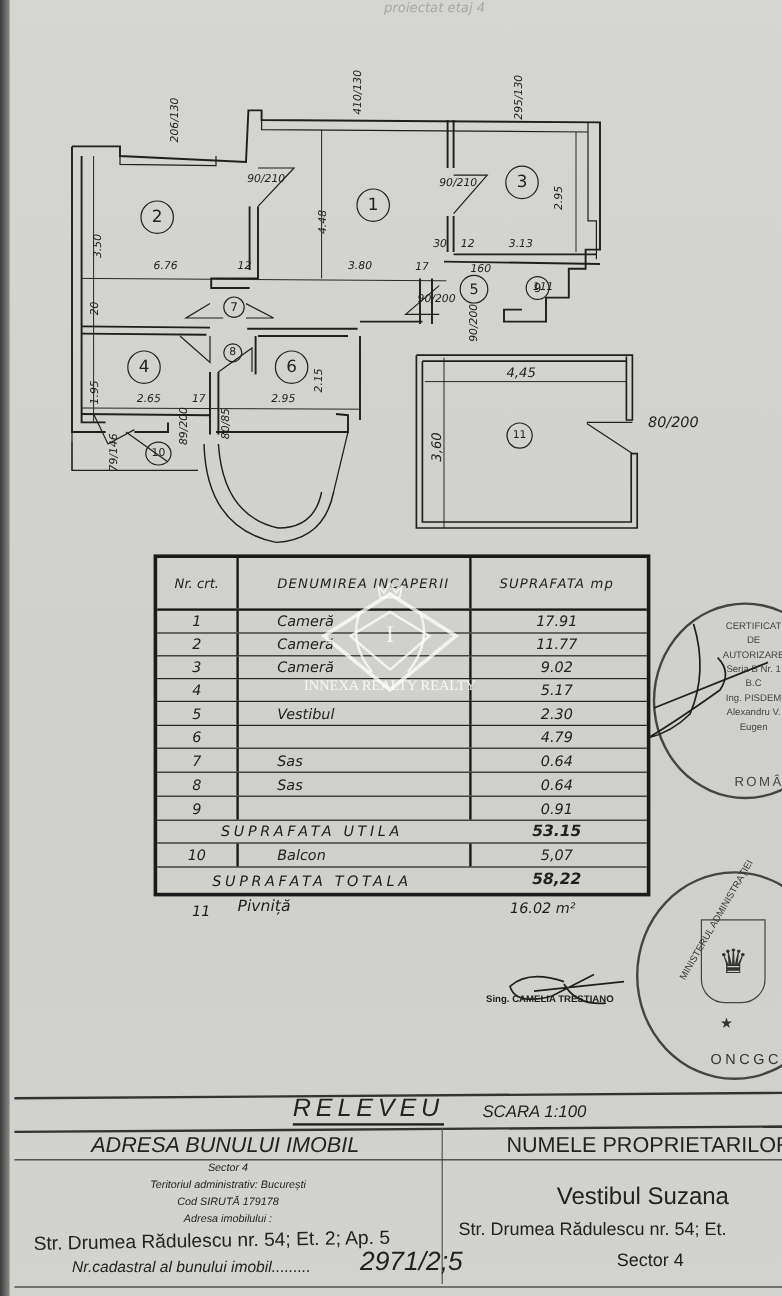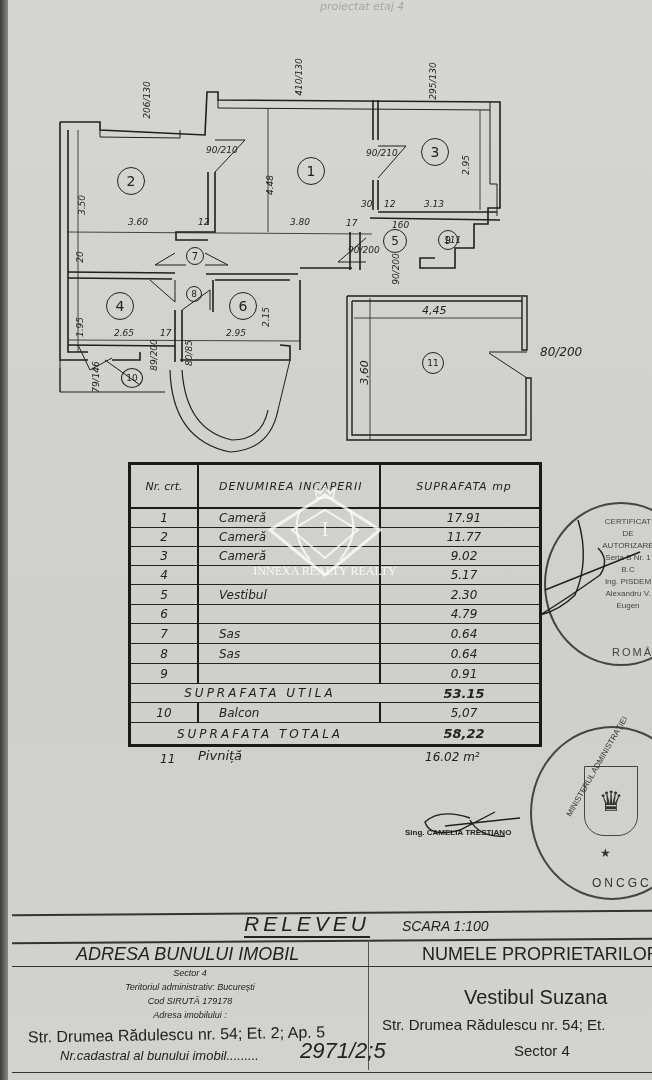--- a/index.html
+++ b/index.html
@@ -9,21 +9,21 @@
   .hand{font-family:"DejaVu Sans",sans-serif;font-style:italic;}
   .abs{position:absolute;}
   svg{position:absolute;left:0;top:0;}
   .plan-label{position:absolute;font-size:9px;font-style:italic;color:#222;font-family:"DejaVu Sans",sans-serif;}
   .room-no{position:absolute;width:26px;height:26px;border:1.5px solid #222;border-radius:50%;font-size:14px;display:flex;align-items:center;justify-content:center;font-family:"DejaVu Sans",sans-serif;color:#222;}
   
   .tbl{position:absolute;left:128px;top:462px;width:414px;height:285px;border:3px solid #1a1a1a;box-sizing:border-box;}
   .tr{position:absolute;left:0;width:100%;border-bottom:1.5px solid #222;box-sizing:border-box;}
   .c1,.c2,.c3{position:absolute;top:0;height:100%;display:flex;align-items:center;font-family:"DejaVu Sans",sans-serif;font-style:italic;font-size:12px;color:#222;}
   .c1{left:0;width:68px;justify-content:center;border-right:2.5px solid #1a1a1a;box-sizing:border-box;}
-  .c2{left:72px;width:178px;padding-left:16px;box-sizing:border-box;border-right:2.5px solid #1a1a1a;}
+  .c2{left:84px;width:178px;padding-left:16px;box-sizing:border-box;border-right:2.5px solid #1a1a1a;}
   .c3{left:258px;right:0;justify-content:center;}
   .span{position:absolute;left:0;width:258px;top:0;height:100%;display:flex;align-items:center;justify-content:center;font-family:"DejaVu Sans",sans-serif;font-style:italic;font-size:12px;letter-spacing:3px;}
   .watermark{position:absolute;left:240px;top:480px;width:170px;height:120px;pointer-events:none;}
   .stamp{position:absolute;border:2px solid #444;border-radius:50%;}
   .footer-line{position:absolute;height:1.5px;background:#333;}
   .ft{position:absolute;font-family:"Liberation Sans",sans-serif;color:#222;white-space:nowrap;}
 </style>
 </head>
 <body>
 
@@ -111,21 +111,21 @@
 <div class="room-no" style="left:422px;top:352px;width:20px;height:20px;font-size:9px;">11</div>
 
 <div class="plan-label" style="left:128px;top:95px;transform:rotate(-90deg);">206/130</div>
 <div class="plan-label" style="left:280px;top:72px;transform:rotate(-90deg);">410/130</div>
 <div class="plan-label" style="left:414px;top:76px;transform:rotate(-90deg);">295/130</div>
 <div class="plan-label" style="left:206px;top:145px;">90/210</div>
 <div class="plan-label" style="left:366px;top:148px;">90/210</div>
 <div class="plan-label" style="left:72px;top:200px;transform:rotate(-90deg);">3.50</div>
 <div class="plan-label" style="left:260px;top:180px;transform:rotate(-90deg);">4.48</div>
 <div class="plan-label" style="left:456px;top:160px;transform:rotate(-90deg);">2.95</div>
-<div class="plan-label" style="left:128px;top:217px;">3.60</div>
+<div class="plan-label" style="left:128px;top:217px;">6.76</div>
 <div class="plan-label" style="left:198px;top:217px;">12</div>
 <div class="plan-label" style="left:290px;top:217px;">3.80</div>
 <div class="plan-label" style="left:346px;top:218px;">17</div>
 <div class="plan-label" style="left:361px;top:199px;">30</div>
 <div class="plan-label" style="left:384px;top:199px;">12</div>
 <div class="plan-label" style="left:424px;top:199px;">3.13</div>
 <div class="plan-label" style="left:392px;top:220px;">160</div>
 <div class="plan-label" style="left:444px;top:235px;">111</div>
 <div class="plan-label" style="left:348px;top:245px;">90/200</div>
 <div class="plan-label" style="left:380px;top:264px;transform:rotate(-90deg);">90/200</div>

